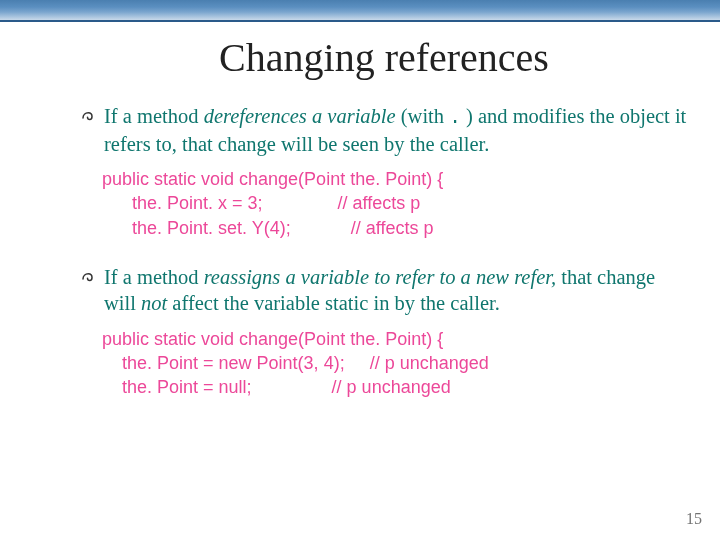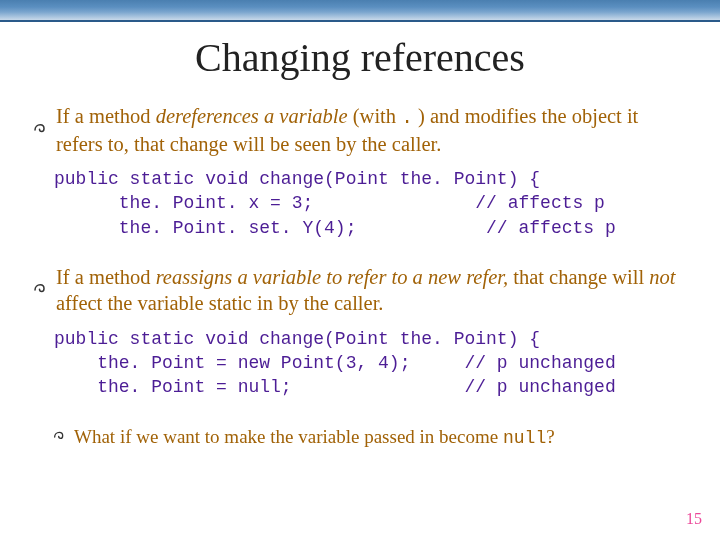--- a/index.html
+++ b/index.html
@@ -10,62 +10,63 @@
     position: relative;
     overflow: hidden;
   }
   .topbar {
     height: 22px;
     background: linear-gradient(to bottom, #4a7fb0 0%, #5b8fc0 35%, #7aa5ce 60%, #c8d9ea 100%);
     border-bottom: 2px solid #2a5a8a;
   }
   .content {
     padding: 8px 32px 0 32px;
+    margin-left: 48px;
   }
   h1.title {
     font-family: Georgia, serif;
     font-weight: normal;
     font-size: 40px;
     text-align: center;
     color: #222;
     margin: 4px 0 22px 0;
   }
   .bullet {
     display: flex;
-    align-items: center;
+    align-items: flex-start;
     font-size: 20.5px;
     line-height: 1.28;
-    color: #a16207;
+    color: #0f766e;
     margin-bottom: 10px;
   }
   .bullet-sub {
     font-size: 19px;
     margin-left: 20px;
   }
   .bullet .icon {
     flex-shrink: 0;
     margin-right: 6px;
     margin-top: 4px;
   }
   .bullet .text { flex: 1; }
   .italic { font-style: italic; }
   .codeblock {
-    font-family: Liberation Mono, monospace;
+    font-family: Liberation Sans, sans-serif;
     font-size: 18px;
     line-height: 1.35;
     white-space: pre;
-    color: #4c1d95;
+    color: #ec4899;
     margin: 6px 0 24px 22px;
   }
   .slidenum {
     position: absolute;
     bottom: 12px;
     right: 18px;
     font-size: 16px;
-    color: #ec4899;
+    color: #737373;
     font-family: Georgia, serif;
   }
   .mono { font-family: 'Courier New', Courier, monospace; font-size: 0.95em; }
 </style>
 </head>
 <body>
 
 <div class="topbar"></div>
 
 <div class="content">
@@ -95,26 +96,16 @@
     </span>
     <span class="text">
       <span>If a method </span><span class="italic">reassigns a variable to refer to a new refer,</span><span> that change will </span><span class="italic">not</span><span> affect the variable static in by the caller.</span>
     </span>
   </div>
 
   <div class="codeblock">public static void change(Point the. Point) {
     the. Point = new Point(3, 4);     // p unchanged
     the. Point = null;                // p unchanged</div>
 
-  <div class="bullet bullet-sub">
-    <span class="icon">
-      <svg width="16" height="16" viewBox="0 0 24 24">
-          <path d="M4 12c0-4 3-7 7-7 3 0 5 2 5 5 0 2-1 4-3 4-2 0-3-1-3-3" fill="none" stroke="#333" stroke-width="2" stroke-linecap="round"></path>
-        </svg>
-    </span>
-    <span class="text">
-      <span>What if we want to make the variable passed in become </span><span class="mono">null</span><span>?</span>
-    </span>
-  </div>
 
 </div>
 
 <div class="slidenum">15</div>
 
 </body></html>

